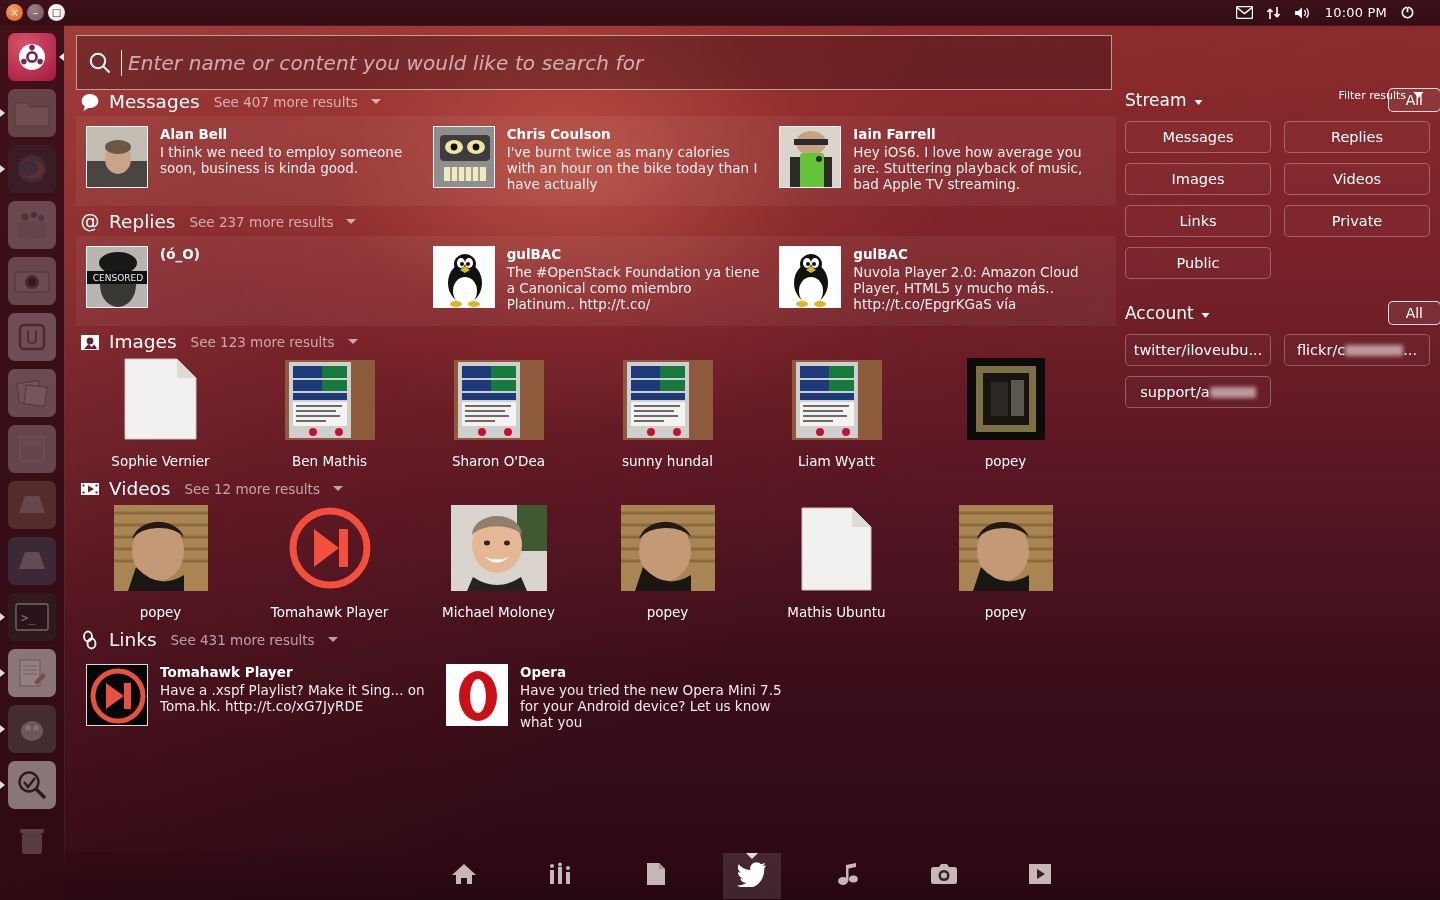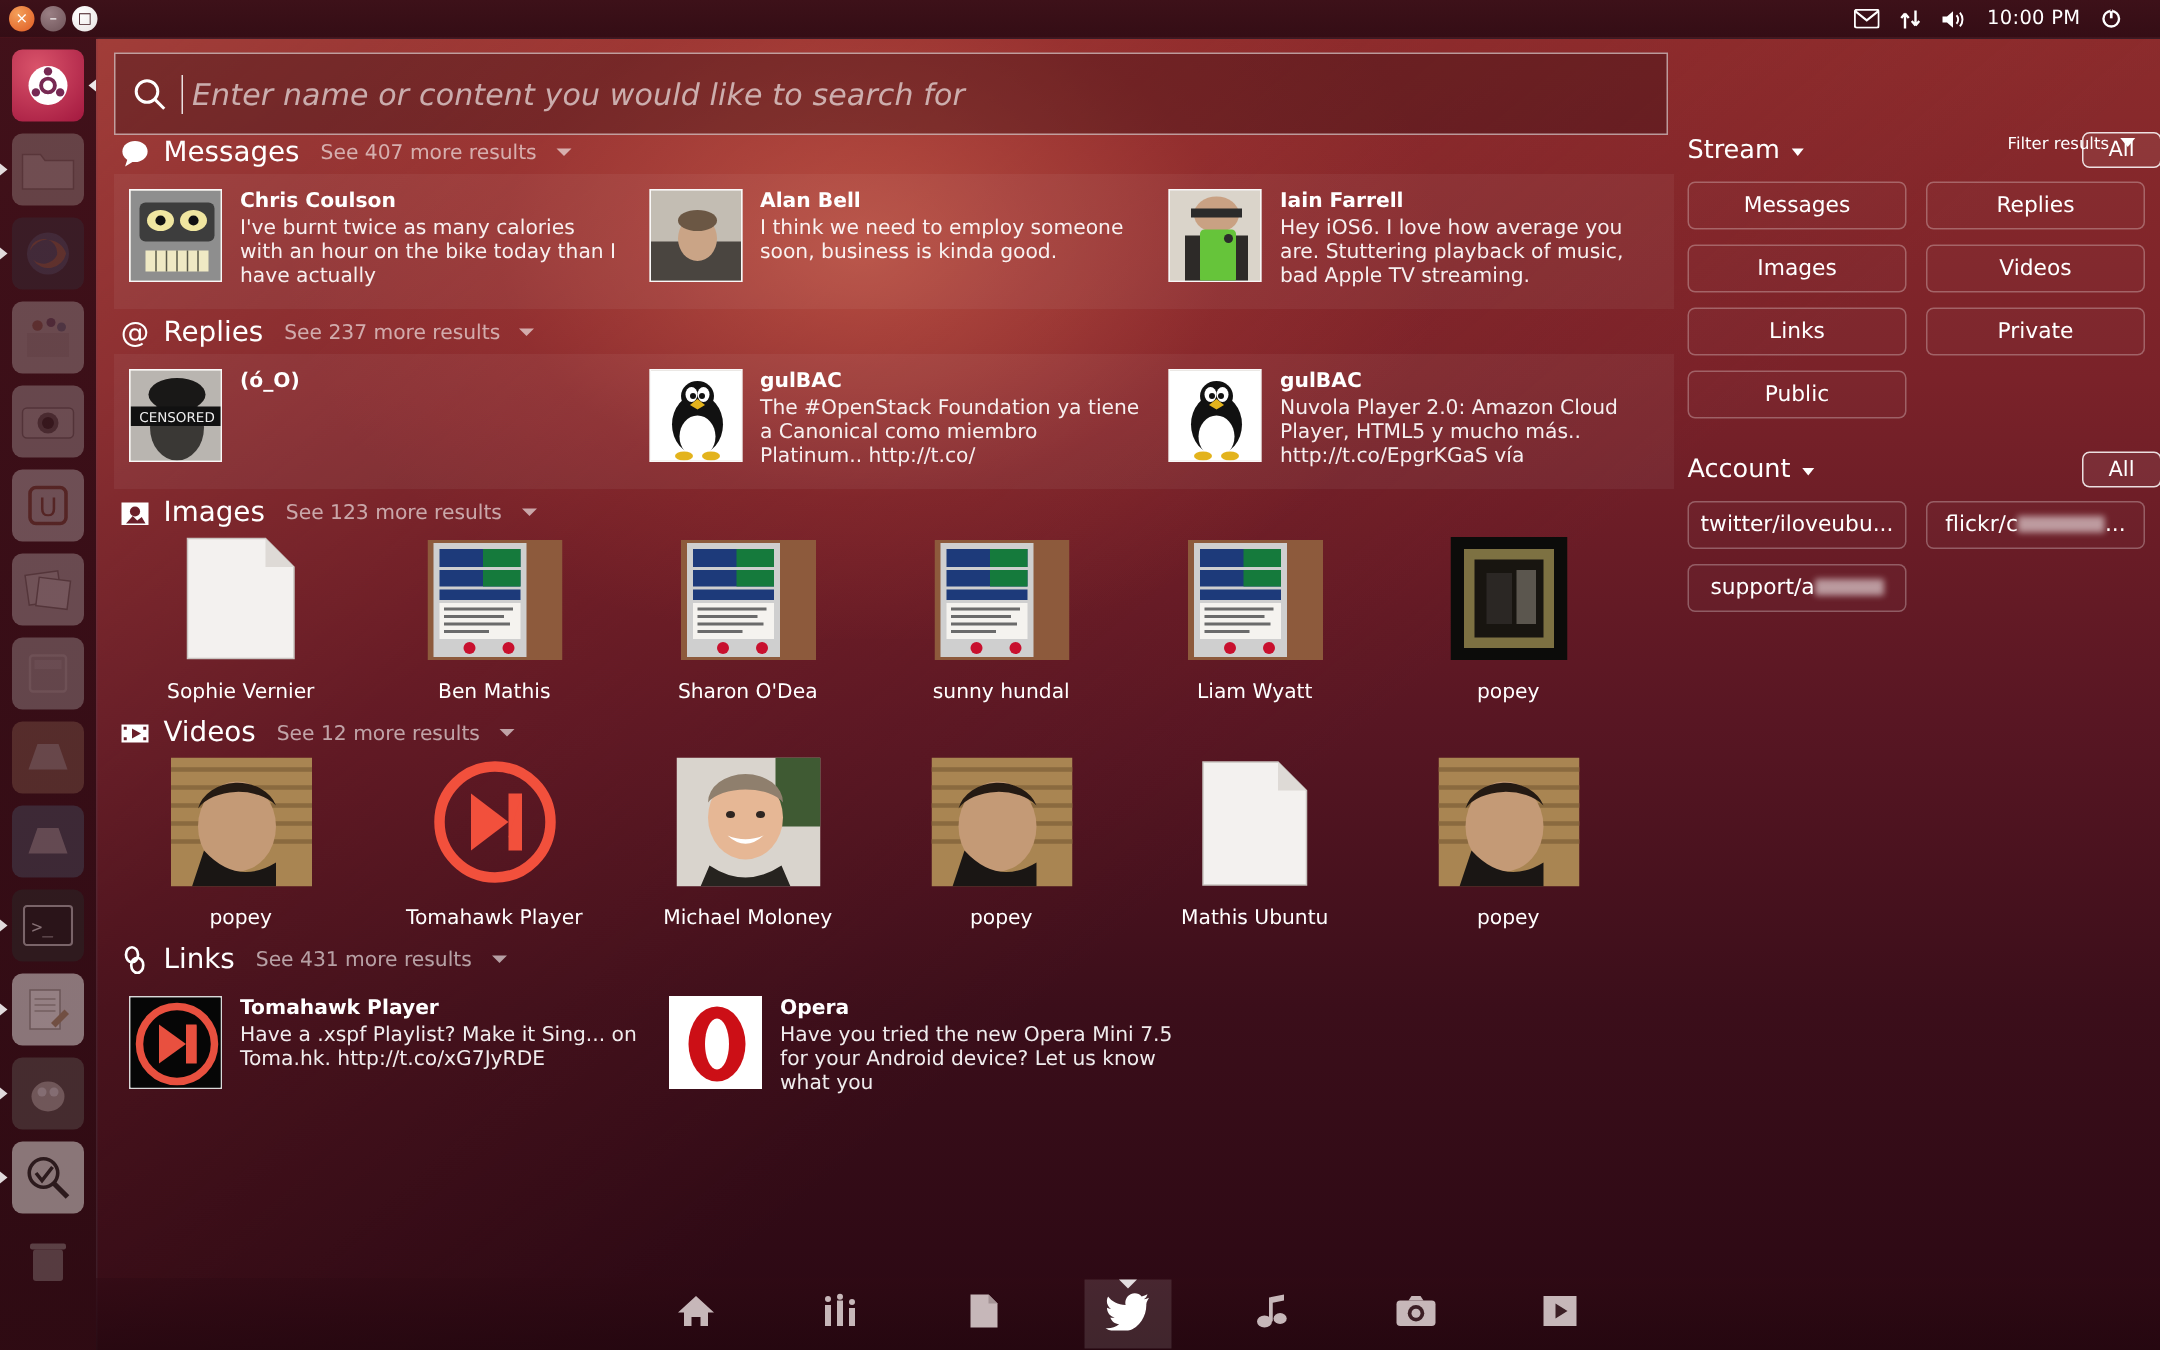--- a/index.html
+++ b/index.html
@@ -385,20 +385,34 @@
               <ellipse cx="10" cy="9" rx="8.4" ry="7" fill="#fff"></ellipse>
               <path d="M5 14 l-1.6 5 l6-3.6 Z" fill="#fff"></path>
             </svg>
         </span>
         <span class="cat-title">Messages</span>
         <span class="cat-more">See 407 more results</span>
         <span class="cat-caret"></span>
       </div>
       <div class="cat-body tinted">
         <div class="cards">
+          <div class="card">
+            <div class="thumb">
+              <svg width="62" height="62" viewBox="0 0 62 62">
+                  <rect width="62" height="62" fill="#c3bdb3"></rect>
+                  <rect y="34" width="62" height="28" fill="#4a4540"></rect>
+                  <ellipse cx="31" cy="32" rx="13" ry="15" fill="#caa486"></ellipse>
+                  <ellipse cx="31" cy="20" rx="13" ry="7" fill="#6b5744"></ellipse>
+                </svg>
+            </div>
+            <div class="txt">
+              <div class="name">Alan Bell</div>
+              <div class="snippet">I think we need to employ someone soon, business is kinda good.</div>
+            </div>
+          </div>
           <div class="card">
             <div class="thumb">
               <svg width="62" height="62" viewBox="0 0 62 62">
                   <rect width="62" height="62" fill="#8e8e8e"></rect>
                   <rect x="6" y="8" width="50" height="26" rx="4" fill="#3d3d3d"></rect>
                   <ellipse cx="20" cy="20" rx="9" ry="7" fill="#f0e6a0"></ellipse>
                   <ellipse cx="42" cy="20" rx="9" ry="7" fill="#f0e6a0"></ellipse>
                   <circle cx="20" cy="20" r="3.4" fill="#111"></circle>
                   <circle cx="42" cy="20" r="3.4" fill="#111"></circle>
                   <rect x="10" y="40" width="42" height="14" fill="#efe9c4"></rect>
@@ -412,34 +426,20 @@
                 </svg>
             </div>
             <div class="txt">
               <div class="name">Chris Coulson</div>
               <div class="snippet">I've burnt twice as many calories with an hour on the bike today than I have actually</div>
             </div>
           </div>
           <div class="card">
             <div class="thumb">
               <svg width="62" height="62" viewBox="0 0 62 62">
-                  <rect width="62" height="62" fill="#c3bdb3"></rect>
-                  <rect y="34" width="62" height="28" fill="#4a4540"></rect>
-                  <ellipse cx="31" cy="32" rx="13" ry="15" fill="#caa486"></ellipse>
-                  <ellipse cx="31" cy="20" rx="13" ry="7" fill="#6b5744"></ellipse>
-                </svg>
-            </div>
-            <div class="txt">
-              <div class="name">Alan Bell</div>
-              <div class="snippet">I think we need to employ someone soon, business is kinda good.</div>
-            </div>
-          </div>
-          <div class="card">
-            <div class="thumb">
-              <svg width="62" height="62" viewBox="0 0 62 62">
                   <rect width="62" height="62" fill="#dad4ca"></rect>
                   <ellipse cx="31" cy="16" rx="15" ry="12" fill="#c9a183"></ellipse>
                   <rect x="14" y="12" width="34" height="6" fill="#2b2b2b"></rect>
                   <rect x="10" y="30" width="42" height="32" fill="#2d2a28"></rect>
                   <rect x="20" y="26" width="24" height="36" rx="3" fill="#66c43a"></rect>
                   <circle cx="39" cy="32" r="3" fill="#2b2b2b"></circle>
                 </svg>
             </div>
             <div class="txt">
               <div class="name">Iain Farrell</div>

